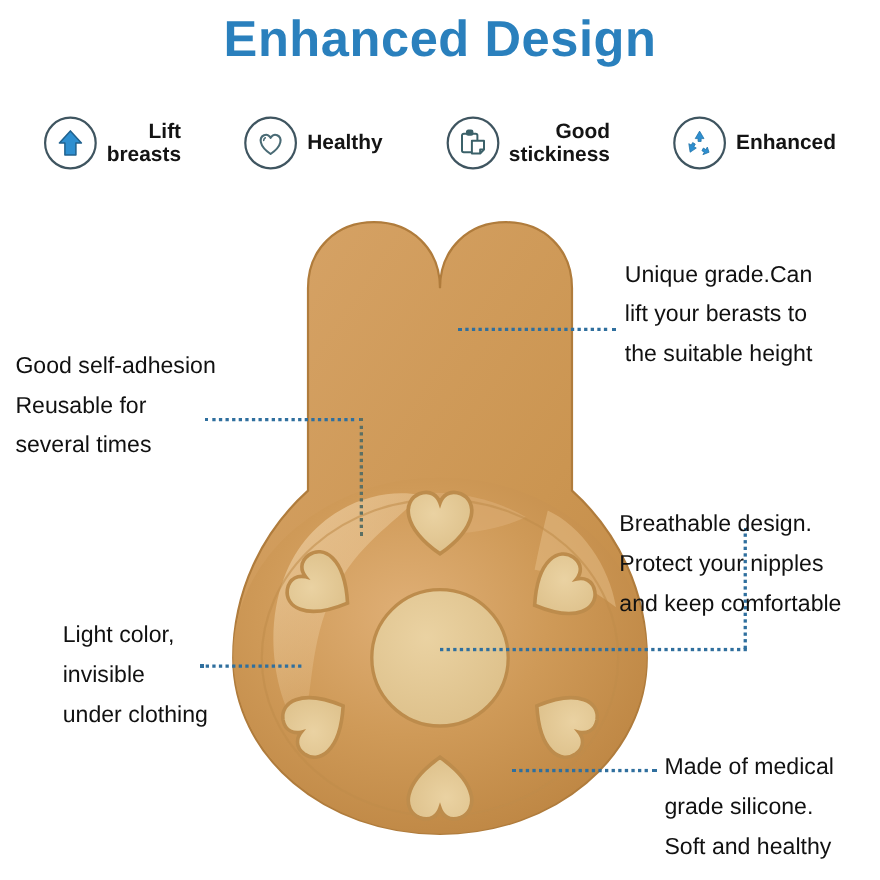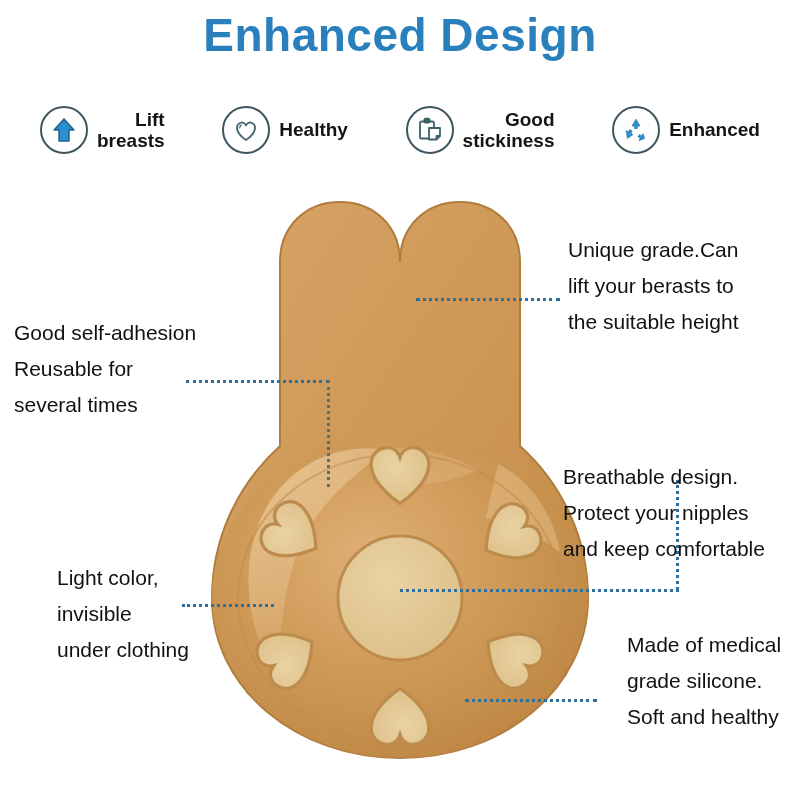--- a/index.html
+++ b/index.html
@@ -82,21 +82,21 @@
     position: absolute;
     font-size: 21px;
     color: #111111;
     line-height: 1.72;
     white-space: pre-line;
   }
   #callout-adhesion { left: 14px;  top: 315px; }
   #callout-light    { left: 29px;  top: 560px; margin-left: 28px; }
   #callout-unique   { left: 568px; top: 232px; }
   #callout-breath   { left: 563px; top: 435px; margin-top: 24px; }
-  #callout-silicone { left: 604px; top: 627px; margin-left: 23px; }
+  #callout-silicone { left: 604px; top: 680px; }
 
   
   .leader-h {
     position: absolute;
     height: 0;
     border-top: 3px dotted #2f6f9e;
   }
   .leader-v {
     position: absolute;
     width: 0;

